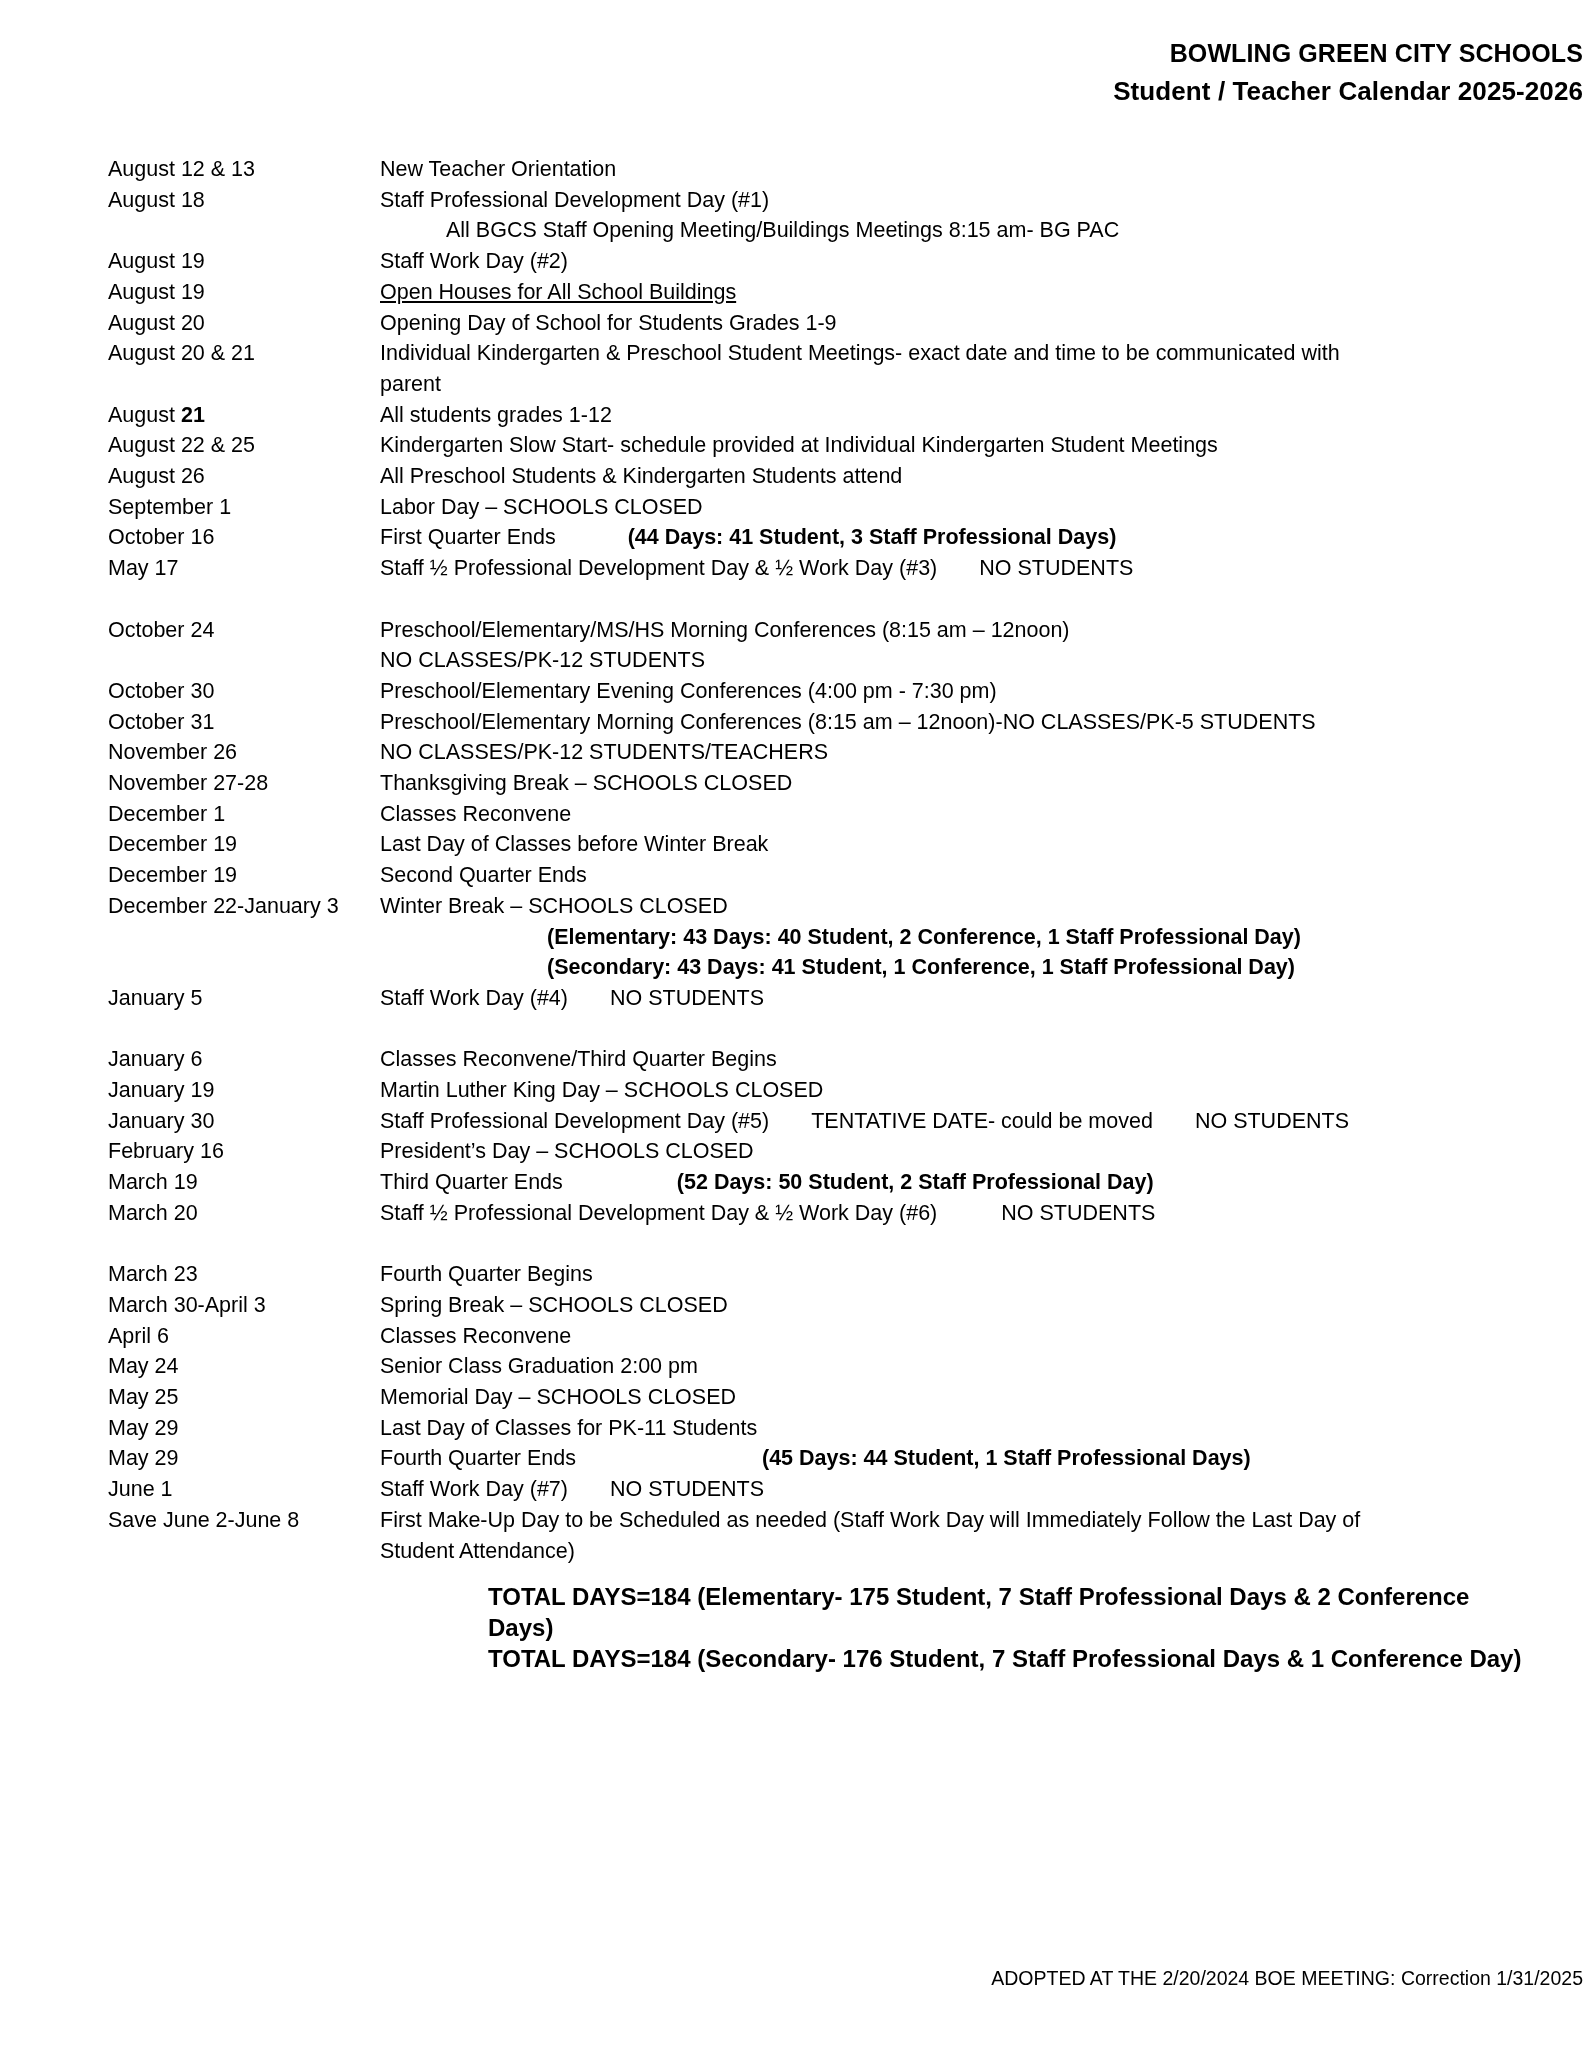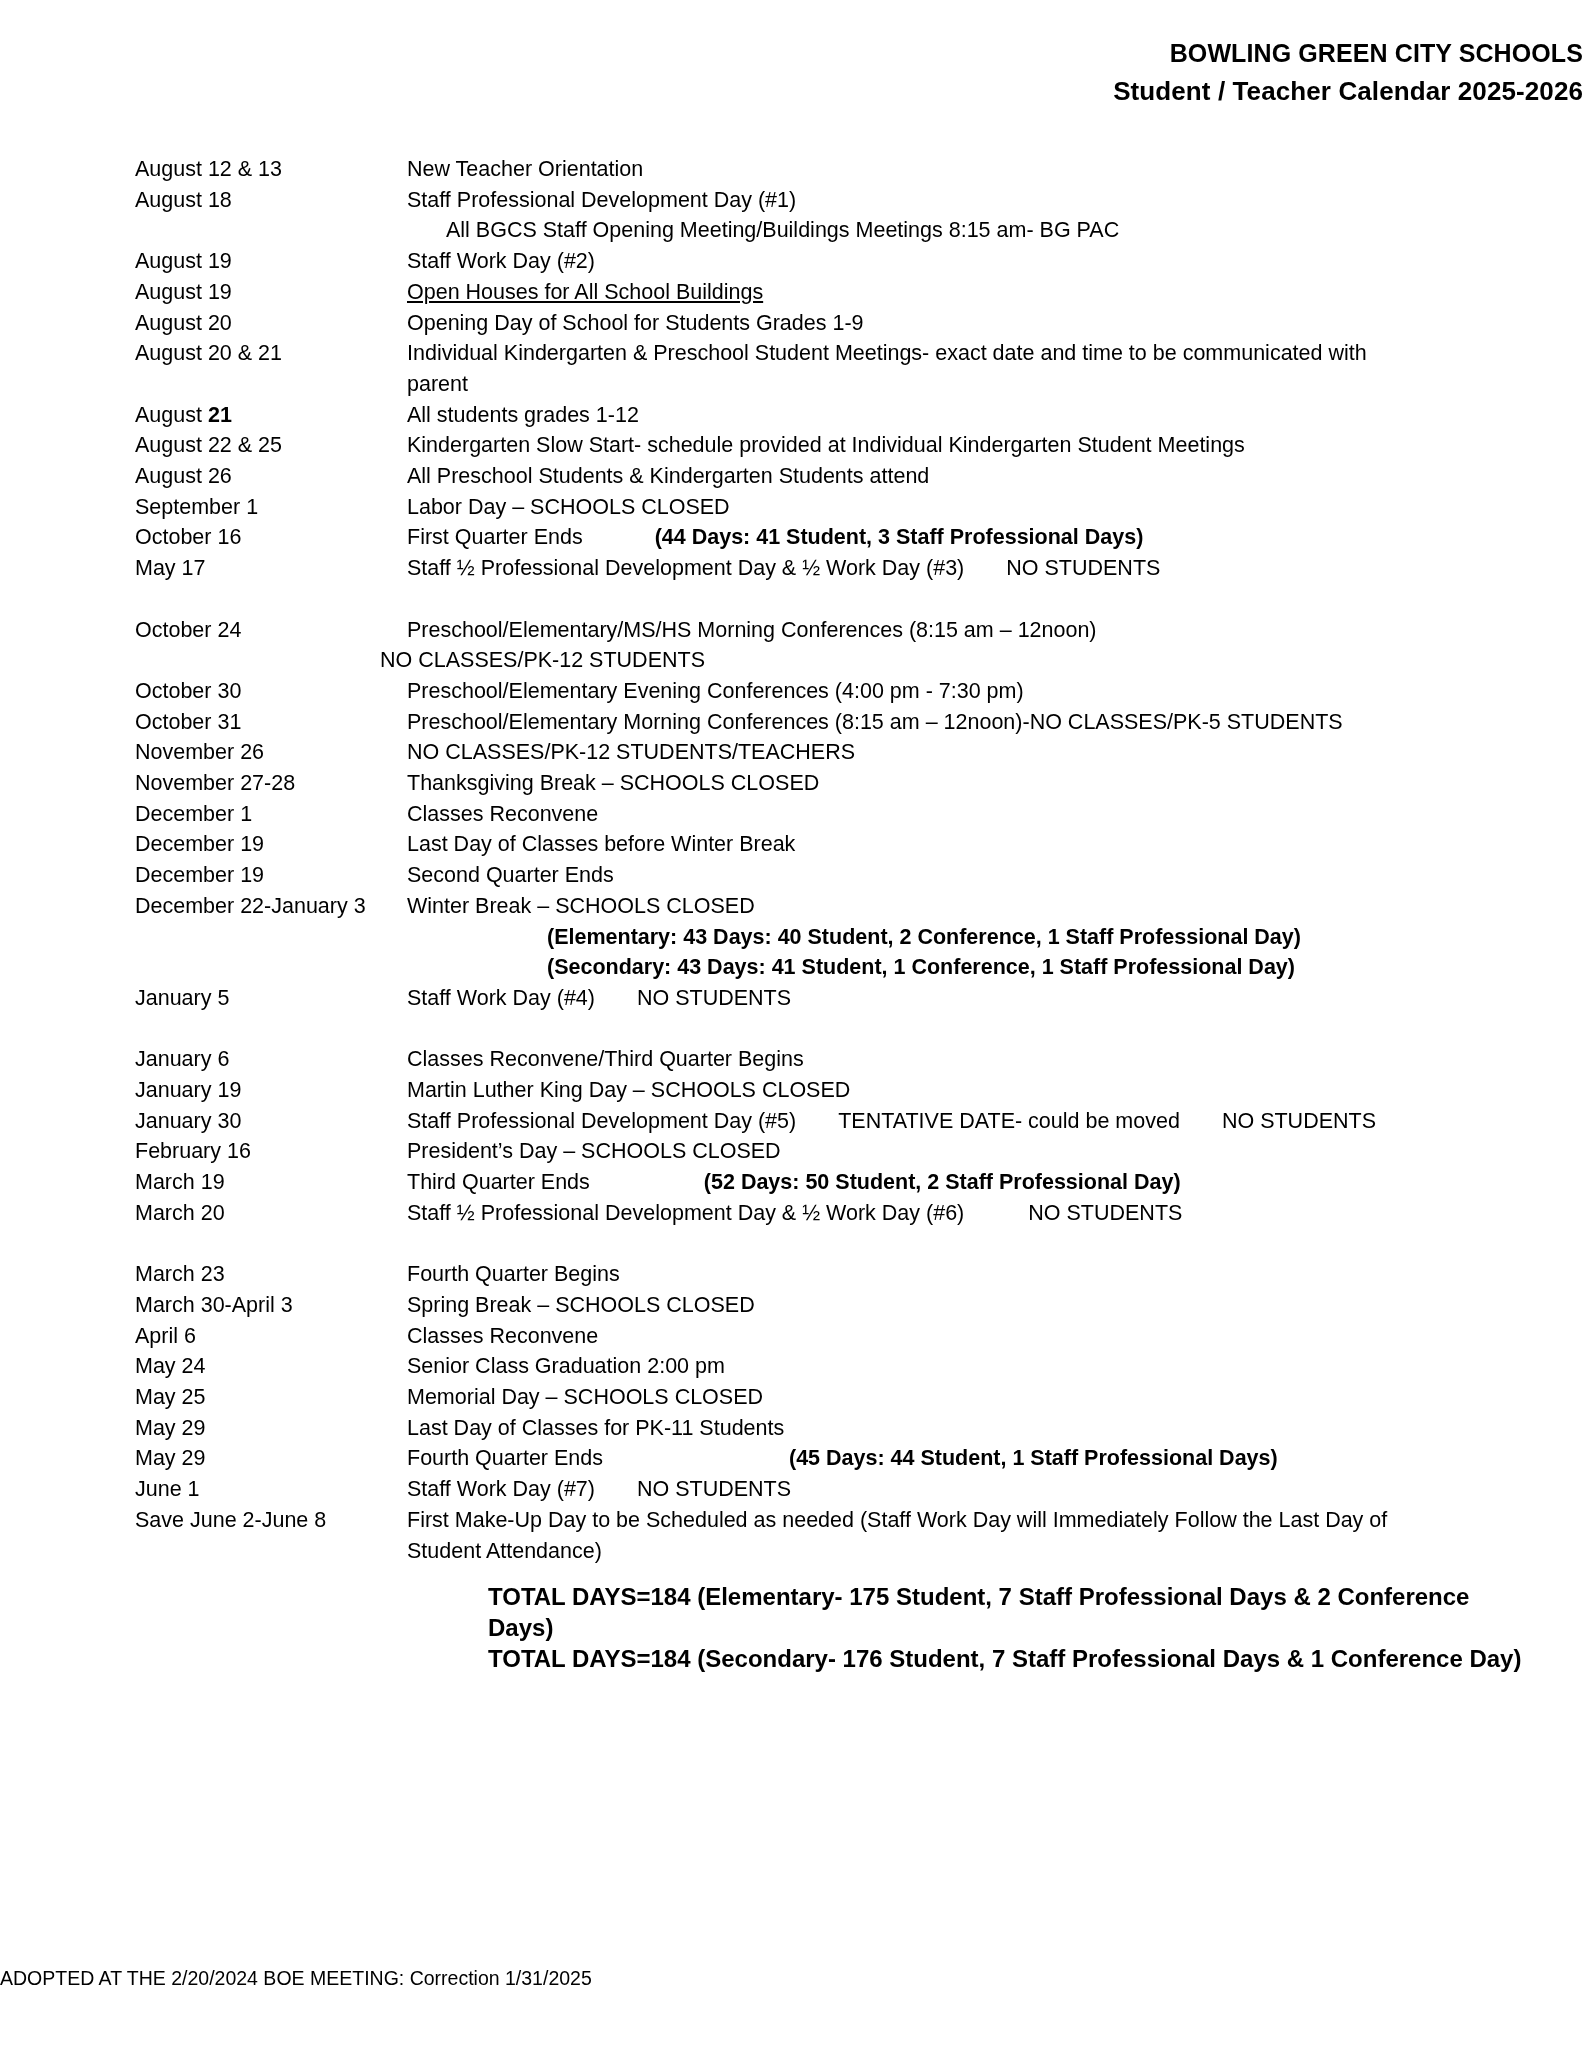--- a/index.html
+++ b/index.html
@@ -45,21 +45,20 @@
     align-items: flex-start;
     font-size: 21.5px;
     line-height: 30.7px;
     white-space: nowrap;
   }
   .row .date {
     width: 272px;
     flex: 0 0 272px;
     box-sizing: border-box;
     padding-right: 8px;
-    margin-left: 27px;
   }
   .row .desc {
     flex: 1 1 auto;
     white-space: normal;
   }
   .row.wrap .desc {
     max-width: 1020px;
   }
 
   .cont {
@@ -88,21 +87,21 @@
     font-size: 24px;
     line-height: 31px;
     font-weight: bold;
   }
 
   .footer {
     position: absolute;
     left: 0;
     right: 0;
     bottom: 58px;
-    text-align: left;
+    text-align: right;
     font-size: 19.5px;
   }
 
   .sp-sm { display: inline-block; width: 22px; }
   .sp-md { display: inline-block; width: 42px; }
   .sp-lg { display: inline-block; width: 72px; }
 </style>
 </head>
 <body>
 

